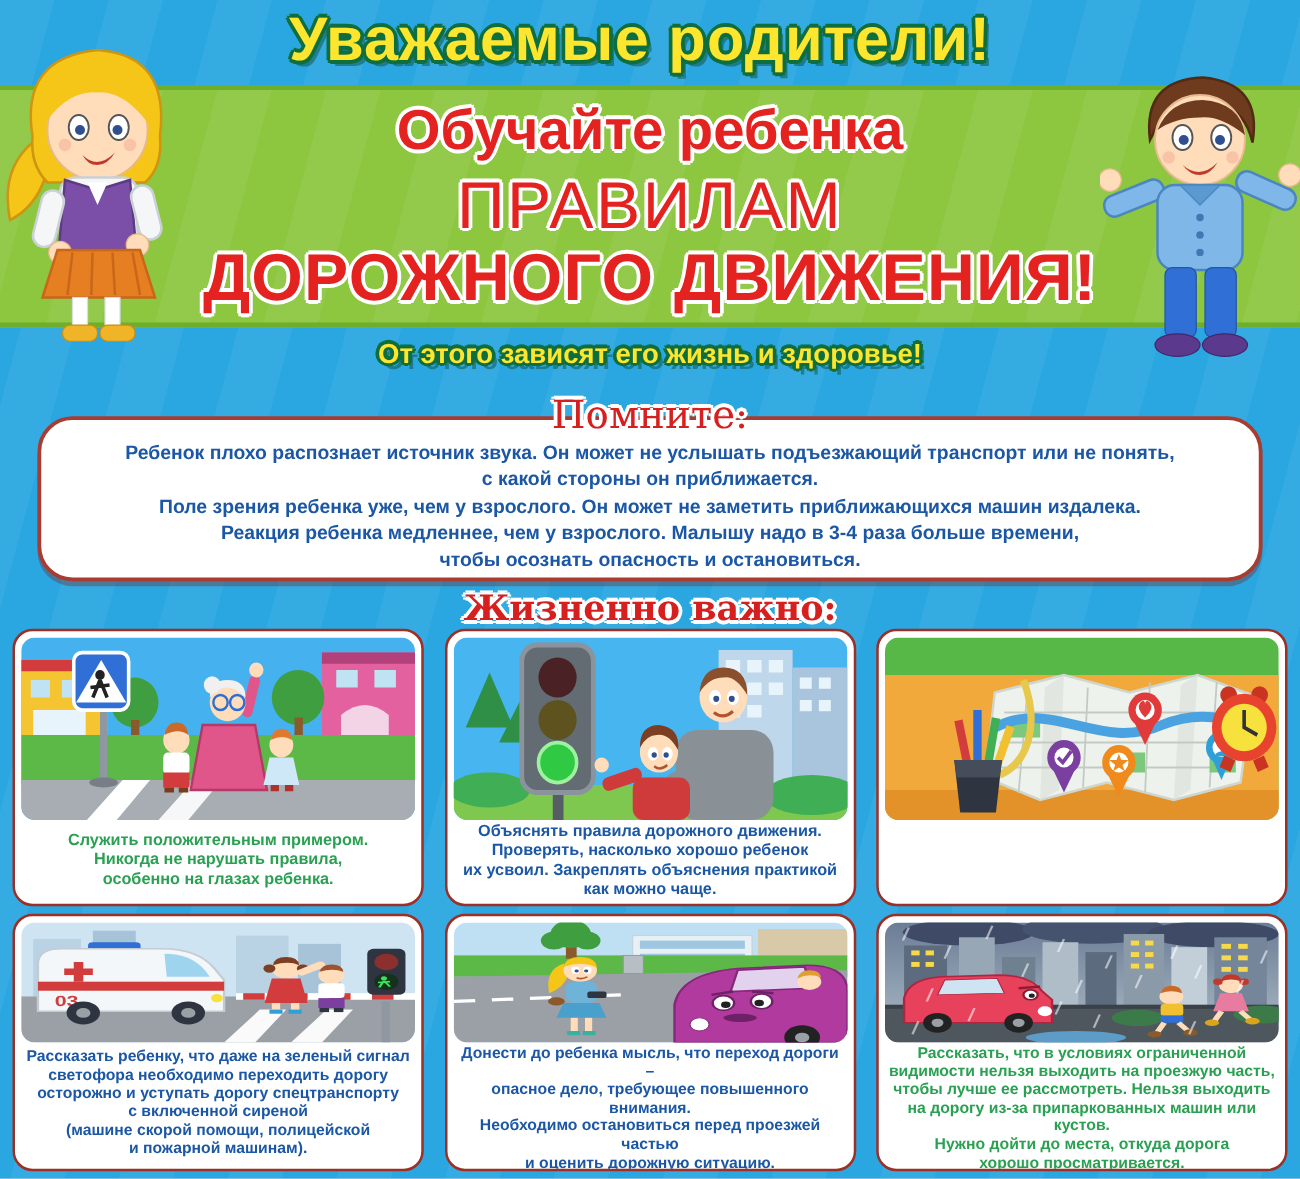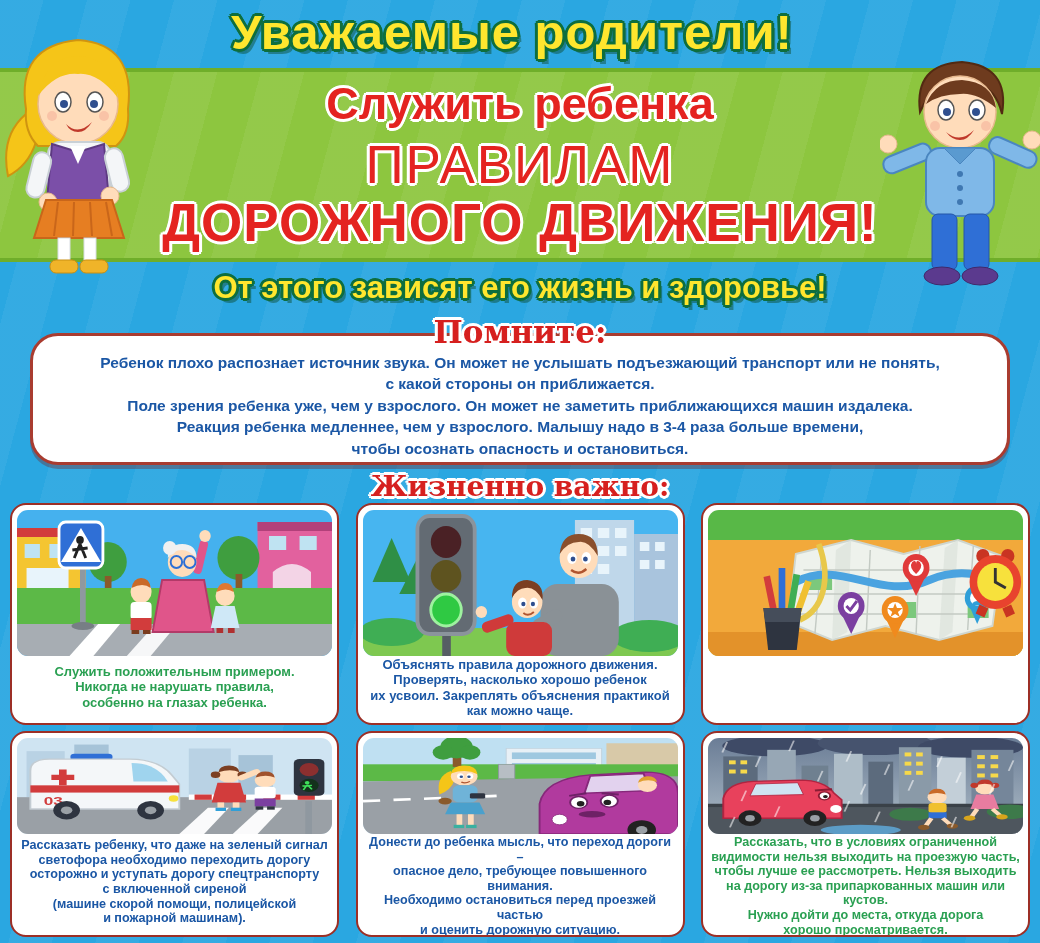--- a/index.html
+++ b/index.html
@@ -12,25 +12,25 @@
   
   .stroke-w{text-shadow:3px 0 0 #fff,-3px 0 0 #fff,0 3px 0 #fff,0 -3px 0 #fff,2px 2px 0 #fff,-2px 2px 0 #fff,2px -2px 0 #fff,-2px -2px 0 #fff;}
   .stroke-g{text-shadow:3px 0 0 #0e6e3e,-3px 0 0 #0e6e3e,0 3px 0 #0e6e3e,0 -3px 0 #0e6e3e,2px 2px 0 #0e6e3e,-2px 2px 0 #0e6e3e,2px -2px 0 #0e6e3e,-2px -2px 0 #0e6e3e,4px 5px 0 rgba(10,70,40,.45);}
   .title{left:0;right:16px;top:4px;font-size:49px;font-weight:bold;color:#ffe62e;letter-spacing:1px;z-index:5;}
   .band-green{left:0;top:68px;width:1040px;height:194px;background:#8dc63f;
     border-top:4px solid #6fae2a;border-bottom:4px solid #6fae2a;box-sizing:border-box;z-index:1;
     background-image:repeating-linear-gradient(105deg,rgba(255,255,255,.06) 0 42px,rgba(255,255,255,0) 42px 84px);}
   .sub1{left:0;right:0;top:78px;font-size:45px;font-weight:bold;color:#e42320;z-index:2;}
   .sub2{left:0;right:0;top:134px;font-size:53px;font-weight:normal;color:#e42320;letter-spacing:2px;z-index:2;}
   .sub3{left:0;right:0;top:192px;font-size:53px;font-weight:bold;color:#e42320;letter-spacing:1px;z-index:2;}
-  .tagline{left:0;right:0;top:270px;font-size:31px;font-weight:bold;color:#ffe62e;z-index:2;}
+  .tagline{left:0;right:0;top:270px;font-size:22px;font-weight:bold;color:#ffe62e;z-index:2;}
   .char{z-index:6;}
   .remember-box{left:30px;top:333px;width:980px;height:132px;background:#fff;border:3px solid #a93c30;
     border-radius:28px;box-sizing:border-box;box-shadow:0 4px 0 rgba(120,30,25,.35), inset 0 0 0 2px #fff;z-index:3;}
-  .remember-heading{left:0;right:0;top:314px;font-size:31px;font-weight:bold;color:#d6201f;
+  .remember-heading{left:0;right:0;top:314px;font-size:31px;font-weight:normal;color:#d6201f;
     font-family:"DejaVu Serif",serif;z-index:4;}
   .remember-text{left:50px;top:352px;width:940px;font-size:15.5px;font-weight:bold;color:#1b57a5;
     line-height:1.38;white-space:pre-line;z-index:4;}
   .vital-heading{left:0;right:0;top:470px;font-size:28px;font-weight:bold;color:#d6201f;
     font-family:"DejaVu Serif",serif;z-index:2;}
   .cards{left:10px;top:503px;width:900px;z-index:2;display:grid;
     grid-template-columns:329px 329px 329px;grid-template-rows:222px 206px;column-gap:16.5px;row-gap:6px;}
   .card{background:#fff;border:2px solid #9c2f26;border-radius:16px;box-sizing:border-box;
     padding:5px;display:flex;flex-direction:column;overflow:hidden;}
   .card .ill{width:100%;border-radius:11px;overflow:hidden;flex:none;display:block;}
@@ -41,21 +41,21 @@
   .row2 .caption{font-size:12.6px;line-height:1.16;}
   svg{display:block;}
 </style>
 </head>
 <body>
 
 <div class="poster">
 
   <div class="abs center title stroke-g">Уважаемые родители!</div>
   <div class="abs band-green"></div>
-  <div class="abs center sub1 stroke-w">Служить ребенка</div>
+  <div class="abs center sub1 stroke-w">Обучайте ребенка</div>
   <div class="abs center sub2 stroke-w">ПРАВИЛАМ</div>
   <div class="abs center sub3 stroke-w">ДОРОЖНОГО ДВИЖЕНИЯ!</div>
   <div class="abs center tagline stroke-g">От этого зависят его жизнь и здоровье!</div>
 
   <svg class="abs char" style="left:-4px;top:14px" width="160" height="260" viewBox="0 0 160 260">
     <path d="M30 100 Q4 122 12 162 Q32 152 40 128 Z" fill="#f5c518" stroke="#cf9410" stroke-width="2"></path>
     <path d="M30 95 Q20 32 82 26 Q140 30 132 95 Q134 120 120 132 L42 132 Q28 118 30 95 Z" fill="#f5c518" stroke="#cf9410" stroke-width="2"></path>
     <circle cx="82" cy="90" r="40" fill="#ffdcba" stroke="#e8b98e" stroke-width="1.5"></circle>
     <path d="M42 82 Q50 42 82 42 Q116 42 122 84 Q102 58 82 60 Q60 58 42 82 Z" fill="#f5c518"></path>
     <ellipse cx="67" cy="88" rx="8" ry="10" fill="#fff" stroke="#555" stroke-width="1.5"></ellipse>

